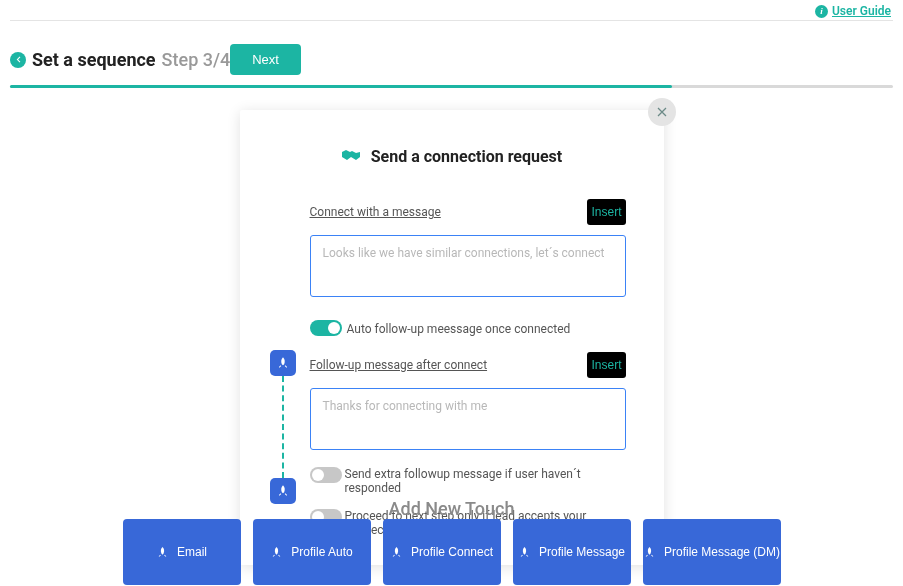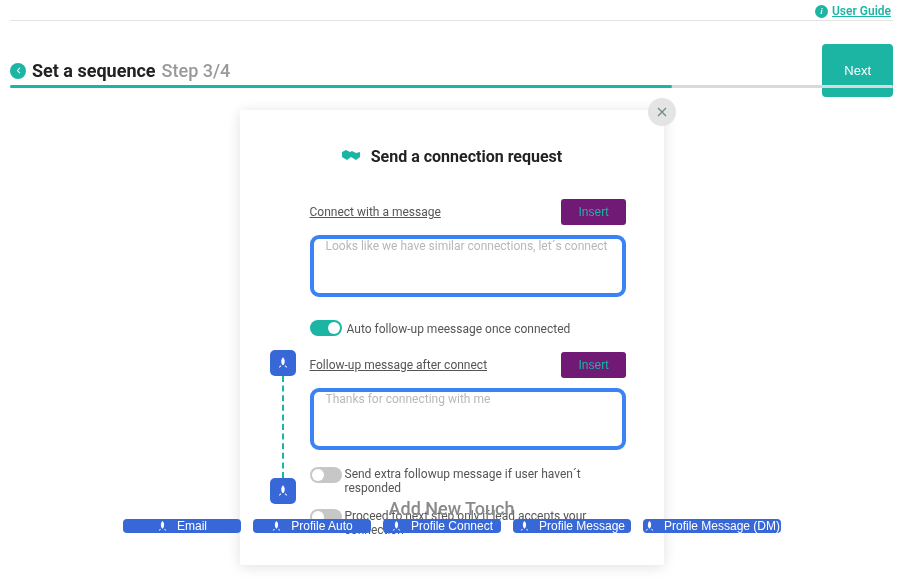--- a/index.html
+++ b/index.html
@@ -47,21 +47,20 @@
       right: 10px;
       border-top: 1px solid #e4e4e4;
     }
     .header-row {
       position: absolute;
       top: 44px;
       left: 10px;
       right: 10px;
       display: flex;
       align-items: center;
-      justify-content: space-between;
     }
     .title-group {
       display: flex;
       align-items: center;
       gap: 6px;
     }
     .back-icon {
       width: 16px;
       height: 16px;
       border-radius: 50%;
@@ -72,21 +71,21 @@
       cursor: pointer;
     }
     .back-icon svg { width: 9px; height: 9px; fill: #fff; }
     .page-title { font-size: 18px; font-weight: 700; color: #222; }
     .step-text { font-size: 18px; font-weight: 500; color: #999; }
     .next-btn {
       background: #1cb5a3;
       color: #fff;
       border: none;
       border-radius: 4px;
-      padding: 19px 22px;
+      padding: 8px 22px;
       font-size: 13px;
       font-weight: 500;
       cursor: pointer;
     }
     .progress-track {
       position: absolute;
       top: 85px;
       left: 10px;
       right: 10px;
       height: 3px;
@@ -136,33 +135,33 @@
     .handshake-icon { color: #1cb5a3; font-size: 18px; }
     .modal-title { font-size: 16px; font-weight: 700; color: #222; }
     .form-row-header {
       display: flex;
       align-items: center;
       justify-content: space-between;
       margin-bottom: 10px;
     }
     .form-label { font-size: 12px; color: #555; text-decoration: underline; }
     .insert-btn {
-      background: #701a75;
+      background: #000000;
       border: none;
       color: #1cb5a3;
       font-size: 12px;
-      padding: 6px 17px;
+      padding: 6px 4px;
       border-radius: 3px;
       cursor: pointer;
     }
     .textarea {
       width: 100%;
-      border: 4px solid #3b82f6;
-      border-radius: 9px;
-      padding: 0 12px;
+      border: 1px solid #3b82f6;
+      border-radius: 3px;
+      padding: 10px 12px;
       font-size: 12px;
       color: #333;
       height: 62px;
       resize: none;
       font-family: inherit;
     }
     .textarea::placeholder { color: #b8b8b8; }
     .toggle-row {
       display: flex;
       align-items: flex-end;
@@ -232,21 +231,21 @@
     .touch-buttons {
       display: flex;
       justify-content: center;
       gap: 12px;
     }
     .touch-btn {
       background: #3868d8;
       color: #fff;
       border: none;
       border-radius: 4px;
-      padding: 0 0;
+      padding: 26px 0;
       font-size: 12px;
       cursor: pointer;
       display: flex;
       align-items: center;
       justify-content: center;
       gap: 8px;
       width: 118px;
     }
     .touch-btn.dm { width: 138px; }
     .touch-btn svg { width: 13px; height: 13px; fill: #fff; }

